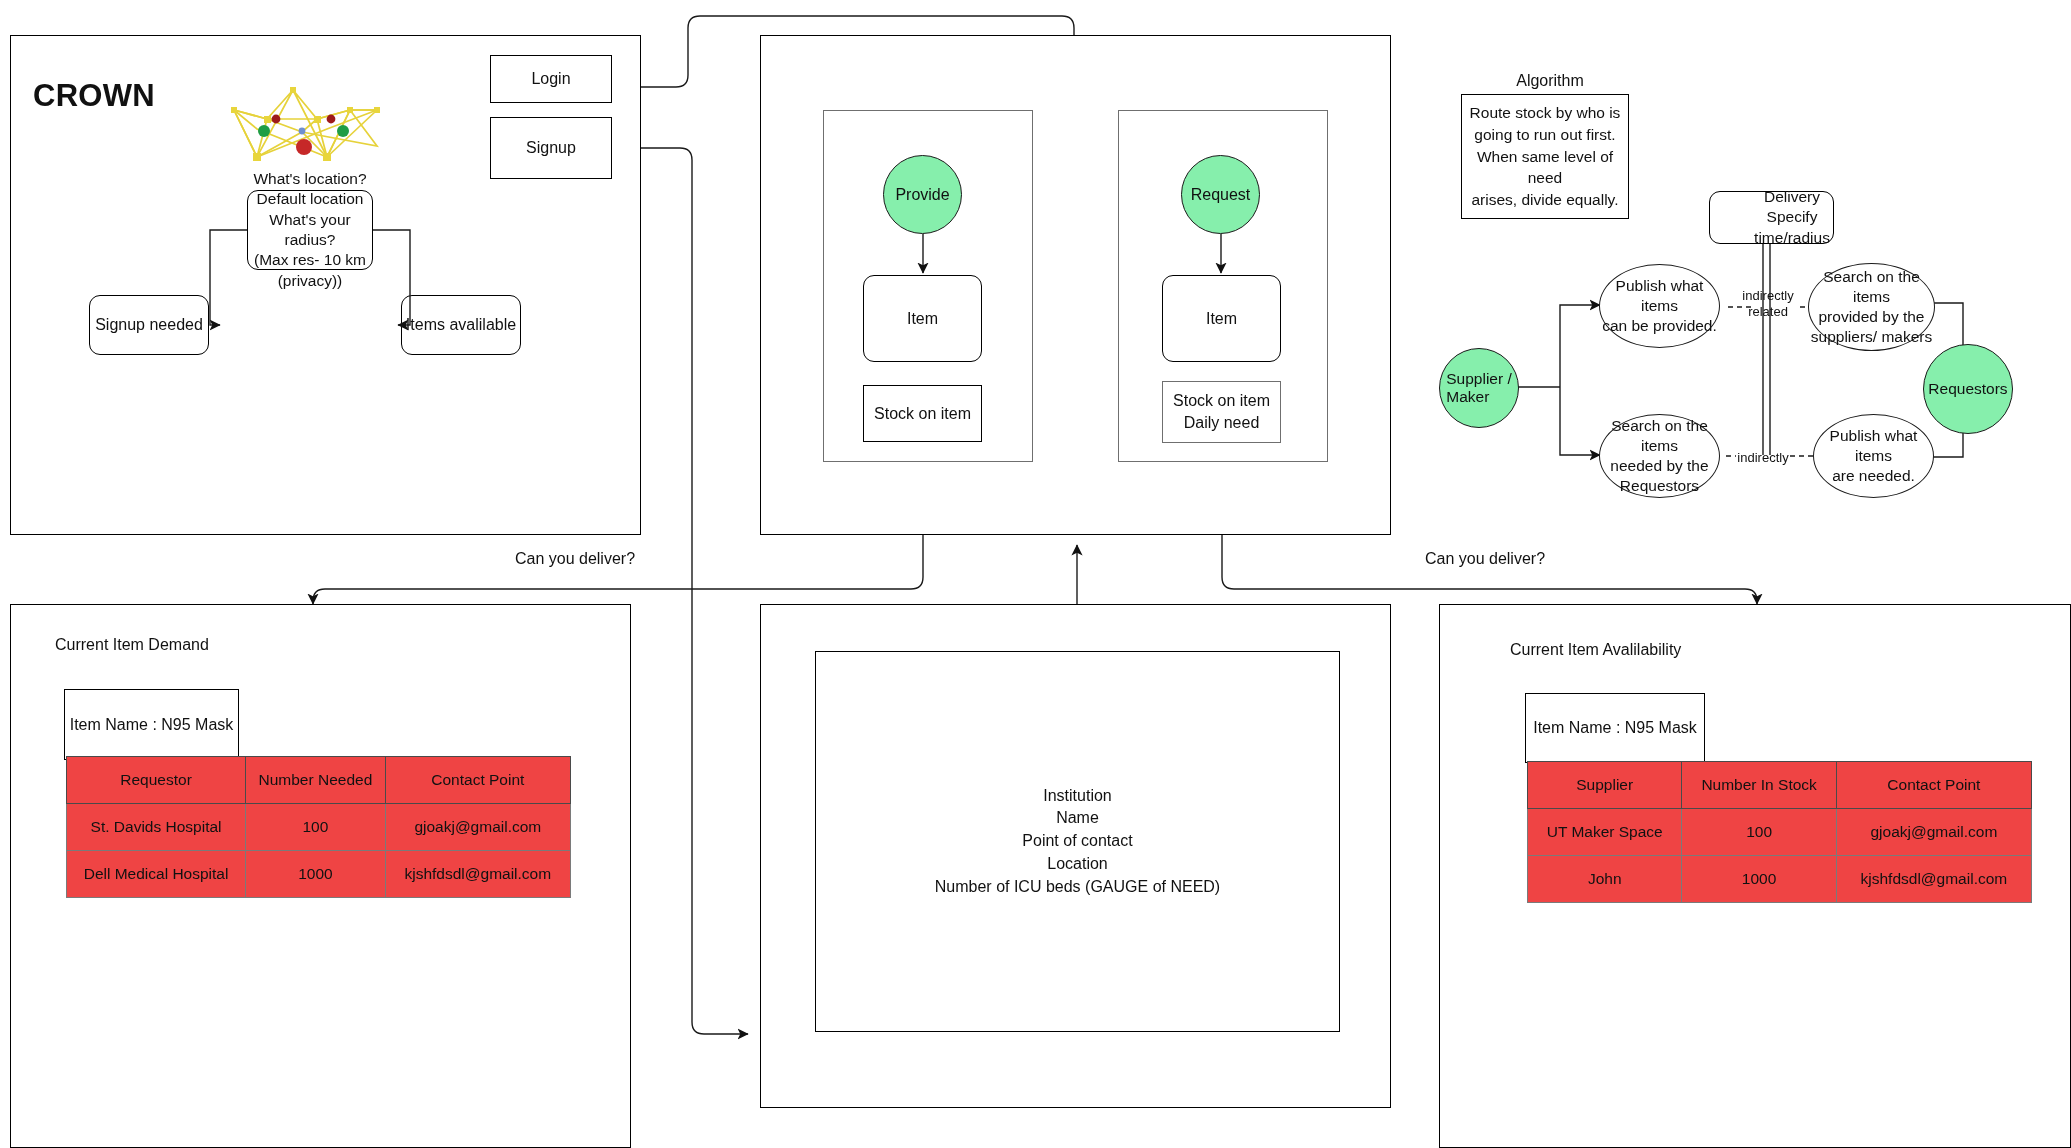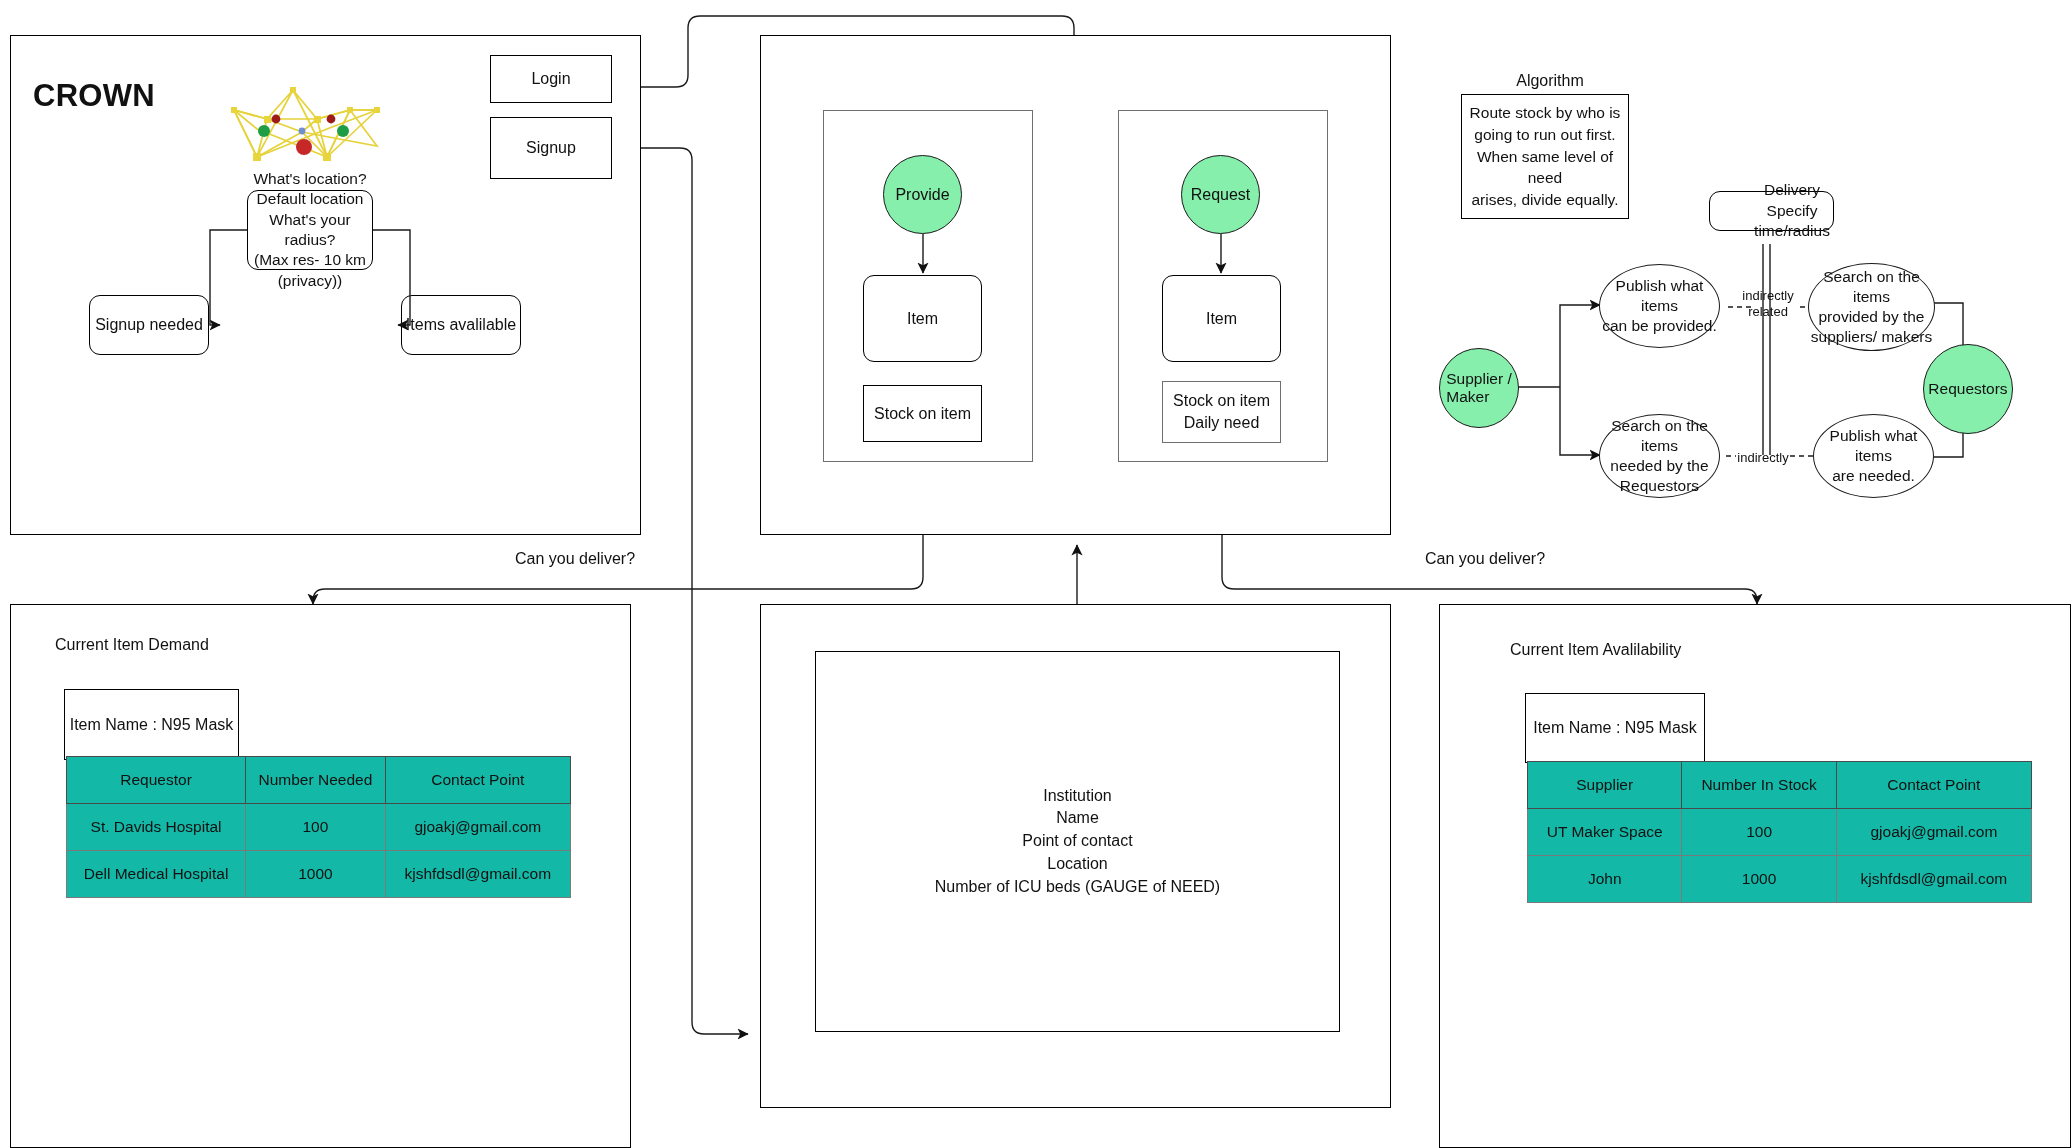--- a/index.html
+++ b/index.html
@@ -12,21 +12,21 @@
   .boxg{border:1.6px solid #6f6f6f;background:#fff;display:flex;align-items:center;justify-content:center;text-align:center;}
   .rbox{border:1.4px solid #000;background:#fff;border-radius:11px;display:flex;align-items:center;justify-content:center;text-align:center;line-height:1.32;}
   .panel{border:1.5px solid #000;background:#fff;}
   .circ{border:1.4px solid #1a1a1a;border-radius:50%;background:#86efac;display:flex;align-items:center;justify-content:center;text-align:left;}
   .ell{border:1.4px solid #1a1a1a;border-radius:50%;background:#fff;display:flex;align-items:center;justify-content:center;text-align:center;line-height:1.3;}
   .lbl{position:absolute;text-align:center;white-space:pre;line-height:1.35;}
   .t14{font-size:15.5px;}
   .t15{font-size:16px;}
   .brand{font-size:31px;font-weight:bold;letter-spacing:.3px;}
   .lorem{font-size:15.5px;line-height:1.42;width:190px;}
-  table.tbl{border-collapse:collapse;background:#14b8a6;}
+  table.tbl{border-collapse:collapse;background:#ef4444;}
   table.tbl td{border:1px solid #7a7a7a;text-align:center;font-size:15.5px;padding:0;height:46px;}
   table.tbl tr:first-child td{border-color:#4a4a4a;}
   .dash{stroke:#1a1a1a;stroke-width:1.4;stroke-dasharray:5 4;fill:none;}
   .ln{stroke:#1a1a1a;stroke-width:1.4;fill:none;}
 </style>
 </head>
 <body>
 
 <div class="stage">
 
@@ -133,21 +133,21 @@
     <path class="ln" d="M163,199 L163,238" marker-end="url(#ah)"></path>
     <path class="ln" d="M461,199 L461,238" marker-end="url(#ah)"></path>
   </svg>
 
   <div class="lbl t15" style="left:1460px;top:70px;width:180px;">Algorithm</div>
   <div class="abs box t14" style="left:1461px;top:94px;width:168px;height:125px;white-space:pre-line;line-height:1.4;">Route stock by who is
 going to run out first.
 When same level of need
 arises, divide equally.</div>
 
-  <div class="abs rbox t14" style="left:1709px;top:191px;width:125px;height:40px;white-space:pre-line;padding-left:41px;">Delivery
+  <div class="abs rbox t14" style="left:1709px;top:191px;width:125px;height:53px;white-space:pre-line;padding-left:41px;">Delivery
 Specify time/radius</div>
 
   <div class="abs circ t14" style="left:1439px;top:348px;width:80px;height:80px;white-space:pre-line;">Supplier /
 Maker</div>
 
   <div class="abs ell t14" style="left:1599px;top:264px;width:121px;height:84px;white-space:pre-line;">Publish what items
 can be provided.</div>
 
   <div class="abs ell t14" style="left:1599px;top:414px;width:121px;height:84px;white-space:pre-line;">Search on the items
 needed by the

